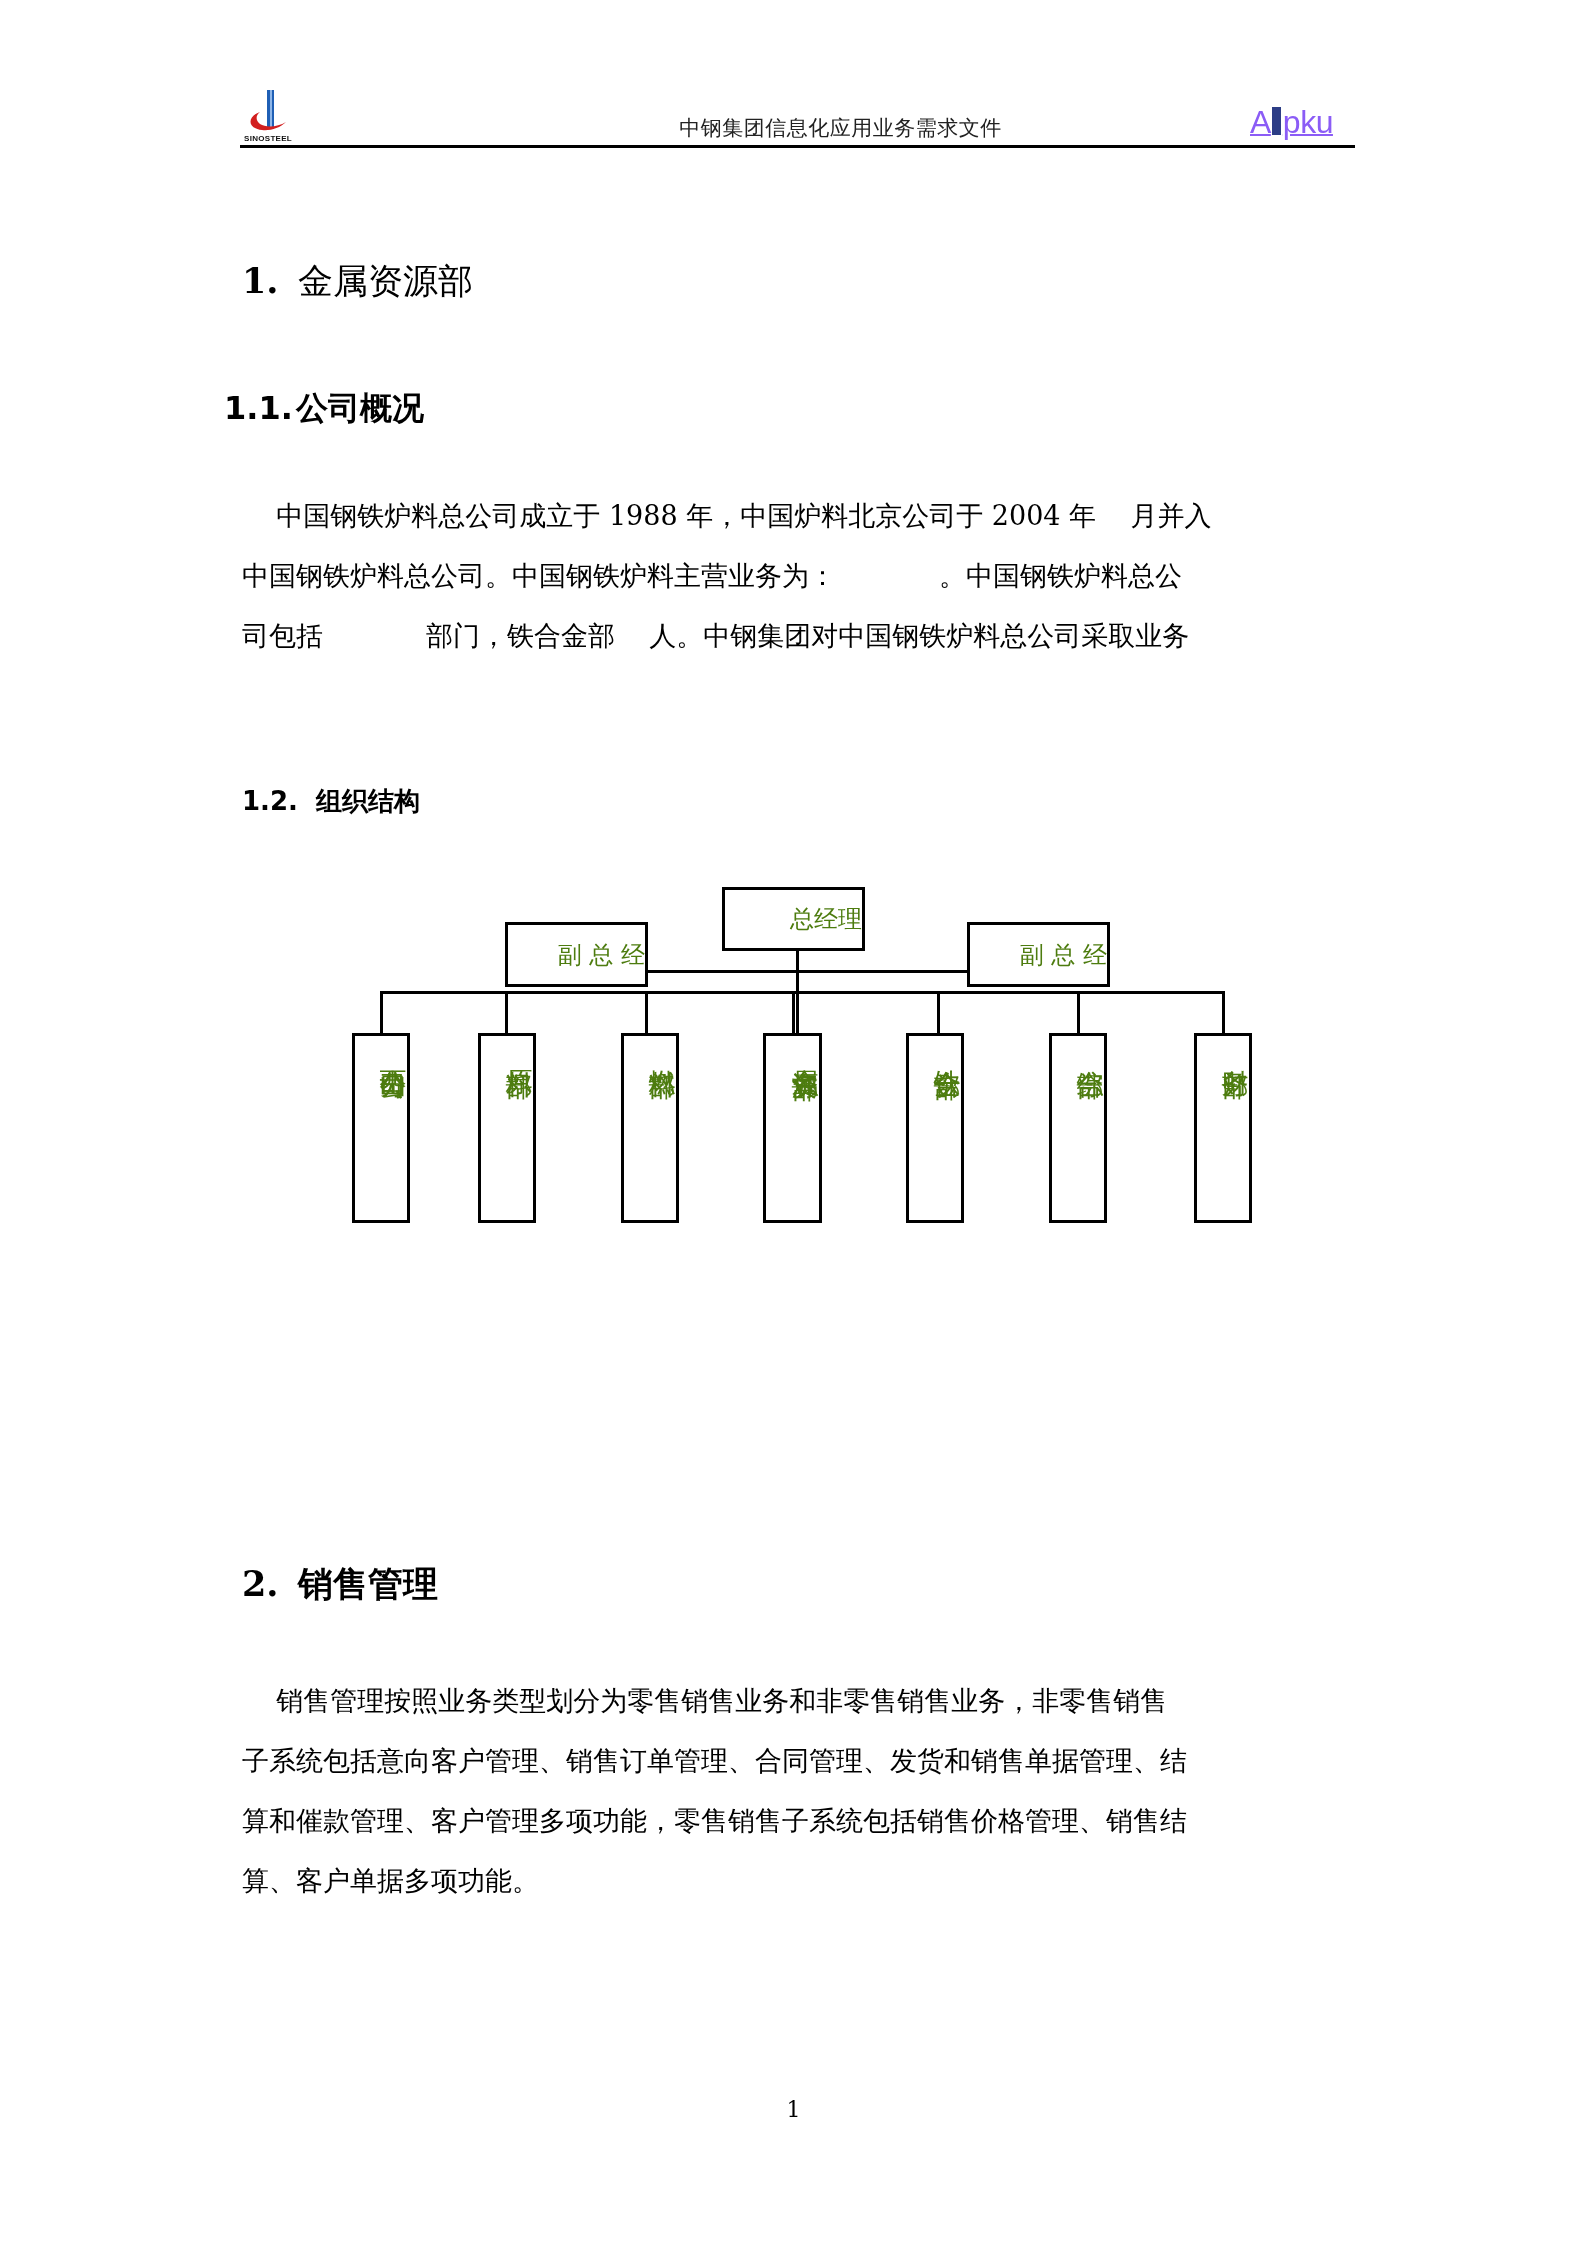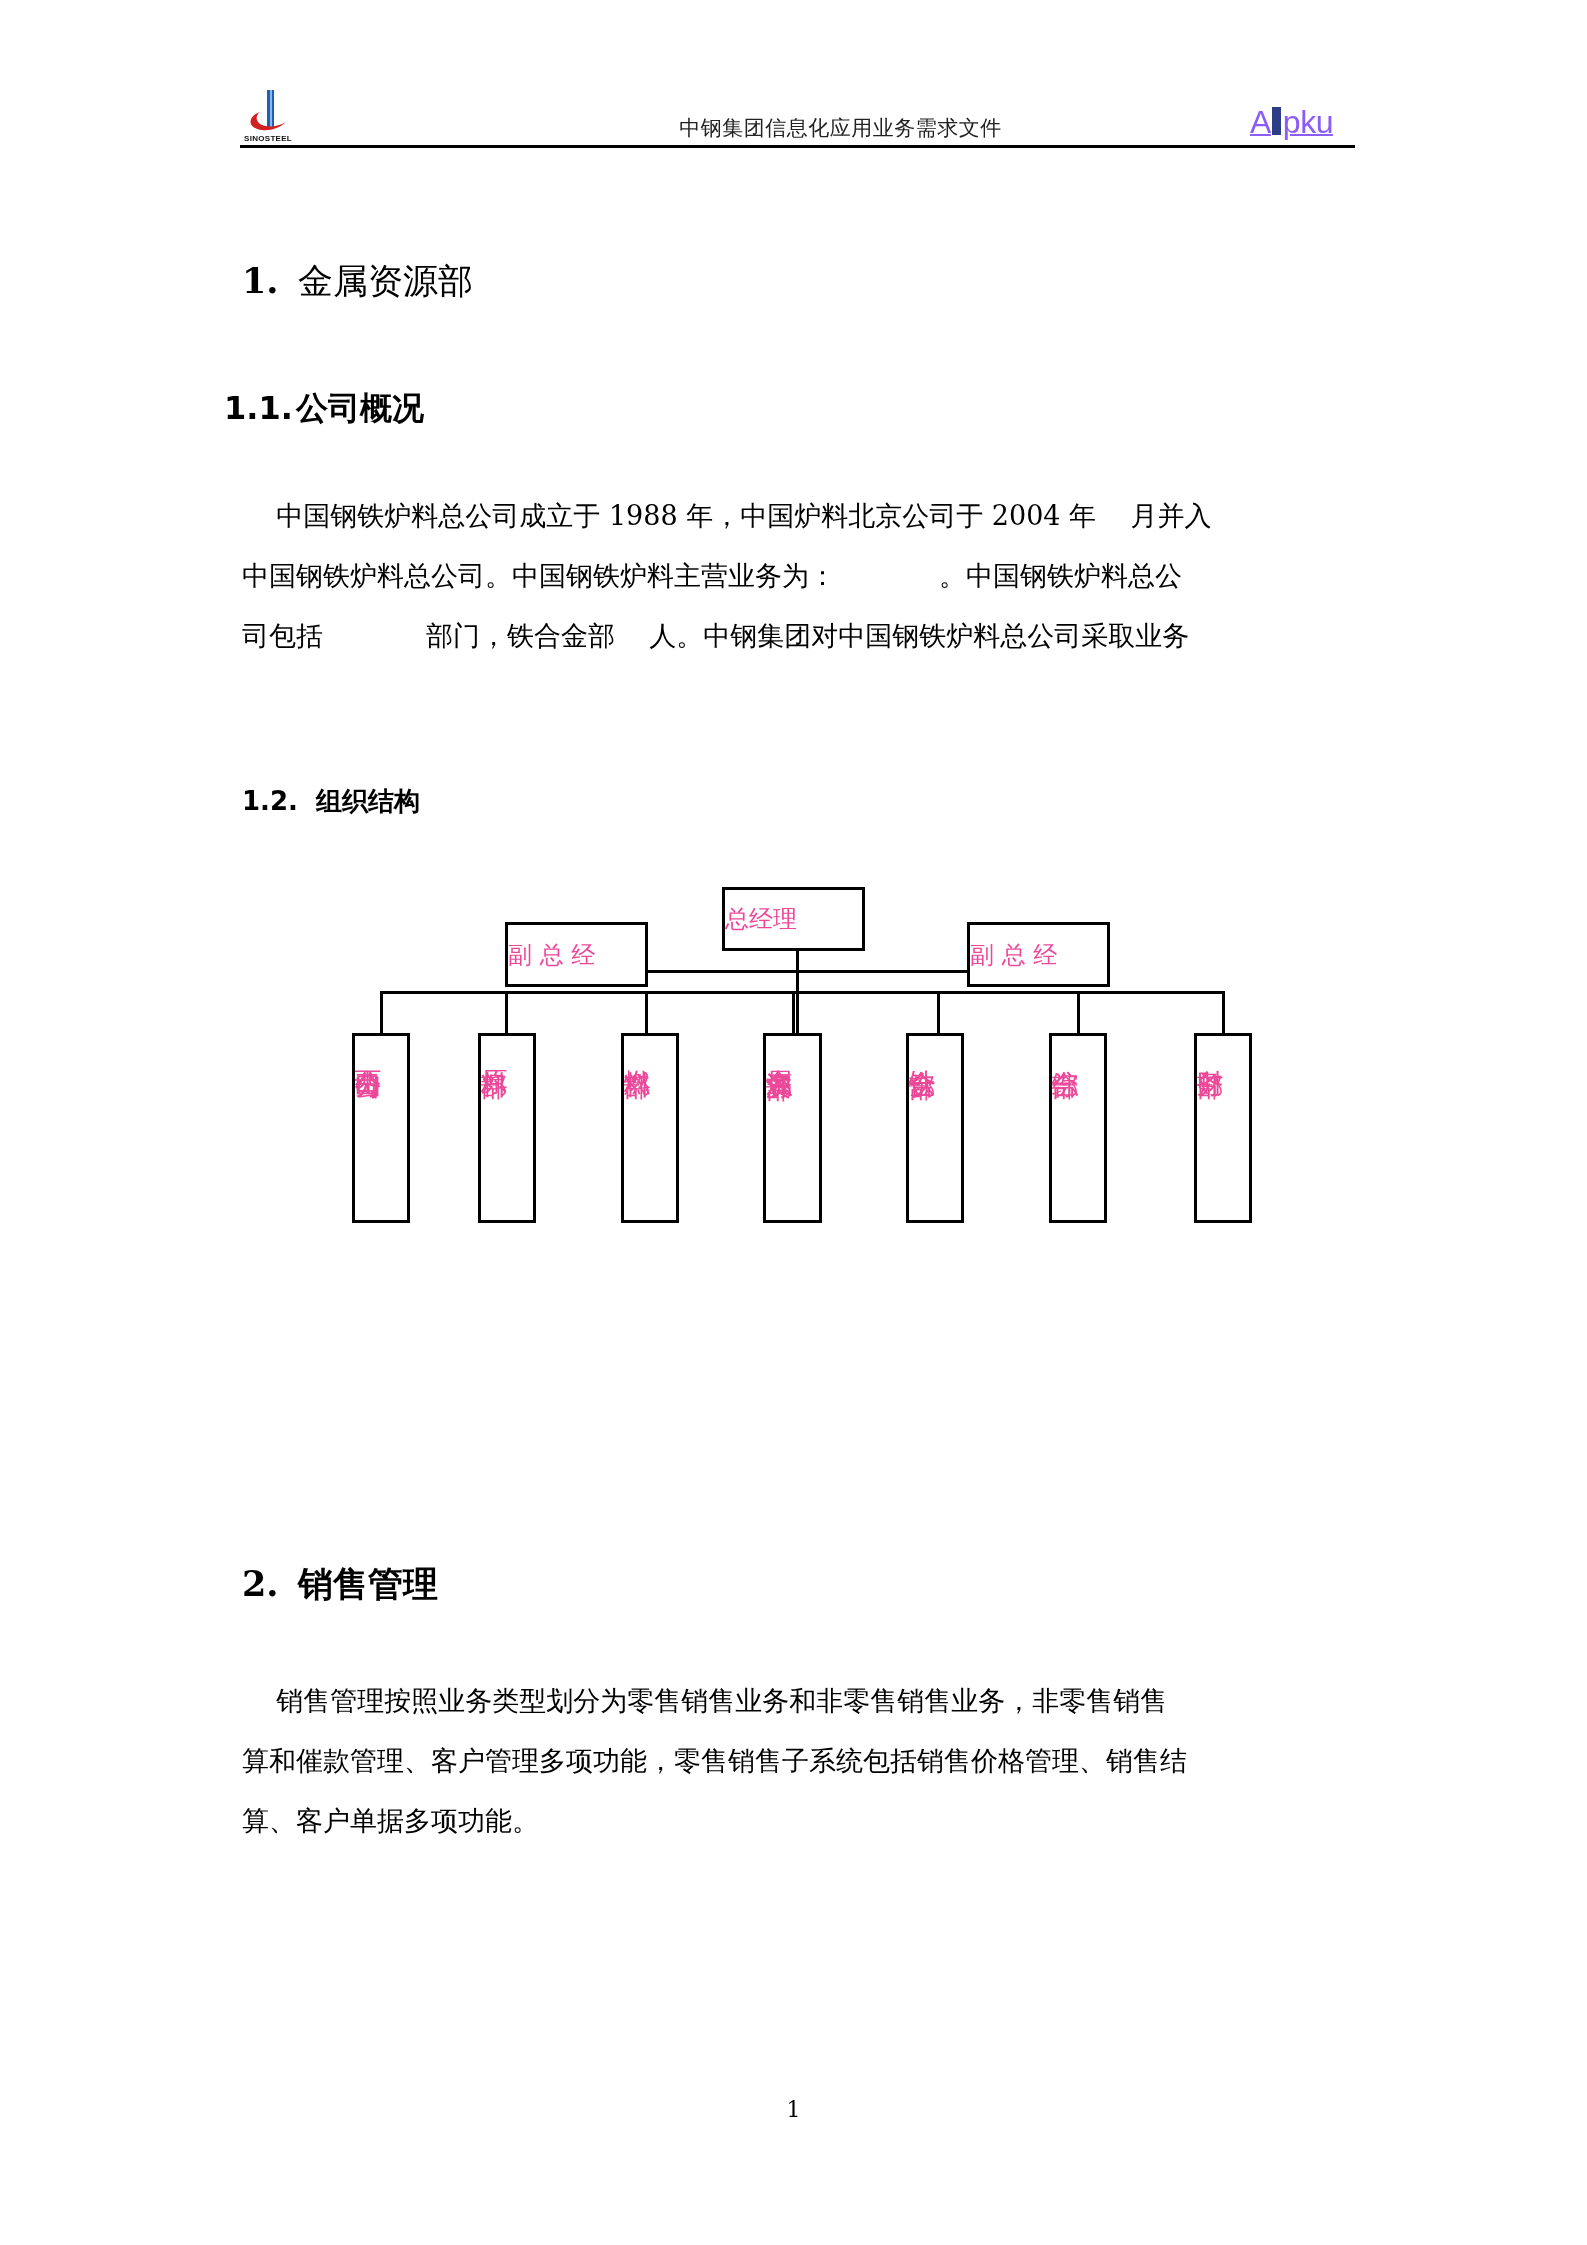--- a/index.html
+++ b/index.html
@@ -23,22 +23,22 @@
   .h3 { position:absolute; left:242px; font-family:"DejaVu Sans","Liberation Sans", sans-serif; font-weight:bold; font-size:26px; line-height:1; }
   .h3 .num { display:inline-block; width:74px; }
   .h2 .num { display:inline-block; width:72px; }
   
   .para { position:absolute; left:242px; width:1113px; font-size:27px; line-height:60px;
           font-family:"DejaVu Serif","Liberation Serif", serif; }
   .line { display:block; white-space:pre; height:60px; text-align:justify; }
   
   .org { position:absolute; left:0; top:0; width:1587px; height:2245px; pointer-events:none; }
   .org .box { position:absolute; border:3px solid #000; box-sizing:border-box; background:#fff;
-              font-family:"DejaVu Serif","Liberation Serif", serif; font-size:24px; color:#ec4899;
-              display:flex; justify-content:flex-start; align-items:center; pointer-events:auto; }
+              font-family:"DejaVu Serif","Liberation Serif", serif; font-size:24px; color:#4d7c0f;
+              display:flex; justify-content:flex-end; align-items:center; pointer-events:auto; }
   .org .vbox { align-items:flex-start; padding-top:12px; }
   .org .vtext { writing-mode:vertical-rl; text-orientation:upright; letter-spacing:1px; line-height:1; font-size:27px; }
   .org .hl { position:absolute; height:3px; background:#000; }
   .org .vl { position:absolute; width:3px; background:#000; }
   .pagenum { position:absolute; left:0; width:1587px; text-align:center; top:2097px; font-size:22px; }
 </style>
 </head>
 <body>
 
 <div>
@@ -116,17 +116,18 @@
       <span class="vtext">财务部</span>
     </div>
 </div>
 
 <div class="h1 h1-2" style="top:1566px;">
   <span class="num">2.</span><span class="txt">销售管理</span>
 </div>
 
 <div class="para" style="top:1671px;">
   <span class="line">    销售管理按照业务类型划分为零售销售业务和非零售销售业务，非零售销售</span>
+  <span class="line">子系统包括意向客户管理、销售订单管理、合同管理、发货和销售单据管理、结</span>
   <span class="line">算和催款管理、客户管理多项功能，零售销售子系统包括销售价格管理、销售结</span>
   <span class="line">算、客户单据多项功能。</span>
 </div>
 
 <div class="pagenum">1</div>
 
 </body></html>

